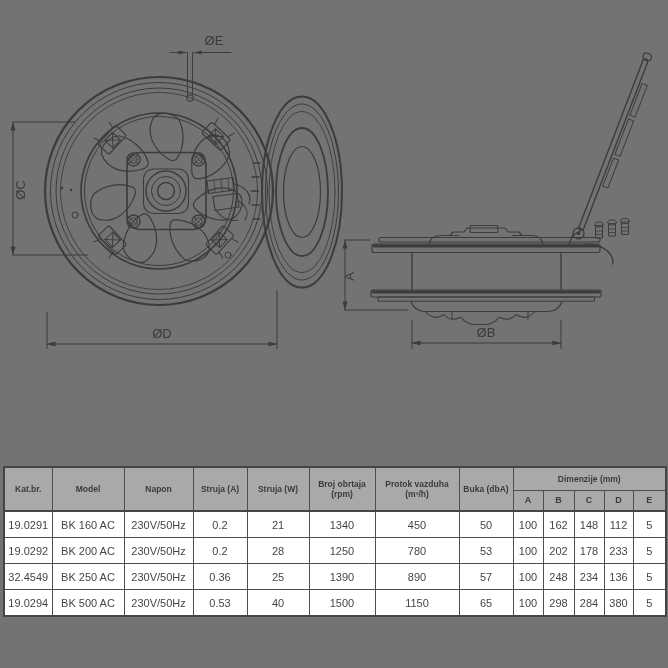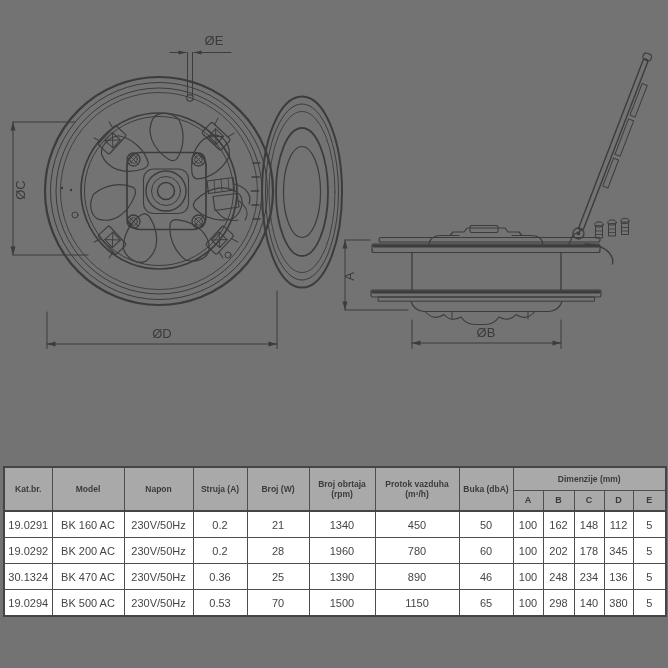--- a/index.html
+++ b/index.html
@@ -218,21 +218,21 @@
         <col style="width:30px">
         <col style="width:29px">
         <col style="width:33px">
     </colgroup>
     <thead>
       <tr class="main">
         <th rowspan="2">Kat.br.</th>
         <th rowspan="2">Model</th>
         <th rowspan="2">Napon</th>
         <th rowspan="2">Struja (A)</th>
-        <th rowspan="2">Broj (W)</th>
+        <th rowspan="2">Struja (W)</th>
         <th rowspan="2">Broj obrtaja (rpm)</th>
         <th rowspan="2">Protok vazduha (m³/h)</th>
         <th rowspan="2">Buka (dbA)</th>
         <th colspan="5">Dimenzije (mm)</th>
       </tr>
       <tr class="sub">
         <th>A</th>
         <th>B</th>
         <th>C</th>
         <th>D</th>
@@ -254,54 +254,54 @@
         <td>148</td>
         <td>112</td>
         <td>5</td>
       </tr>
       <tr>
         <td>19.0292</td>
         <td>BK 200 AC</td>
         <td>230V/50Hz</td>
         <td>0.2</td>
         <td>28</td>
-        <td>1960</td>
+        <td>1250</td>
         <td>780</td>
-        <td>60</td>
+        <td>53</td>
         <td>100</td>
         <td>202</td>
         <td>178</td>
-        <td>345</td>
+        <td>233</td>
         <td>5</td>
       </tr>
       <tr>
-        <td>30.1324</td>
-        <td>BK 470 AC</td>
+        <td>32.4549</td>
+        <td>BK 250 AC</td>
         <td>230V/50Hz</td>
         <td>0.36</td>
         <td>25</td>
         <td>1390</td>
         <td>890</td>
-        <td>46</td>
+        <td>57</td>
         <td>100</td>
         <td>248</td>
         <td>234</td>
         <td>136</td>
         <td>5</td>
       </tr>
       <tr>
         <td>19.0294</td>
         <td>BK 500 AC</td>
         <td>230V/50Hz</td>
         <td>0.53</td>
-        <td>70</td>
+        <td>40</td>
         <td>1500</td>
         <td>1150</td>
         <td>65</td>
         <td>100</td>
         <td>298</td>
-        <td>140</td>
+        <td>284</td>
         <td>380</td>
         <td>5</td>
       </tr>
     </tbody>
   </table>
 </div>
 
 </body></html>

